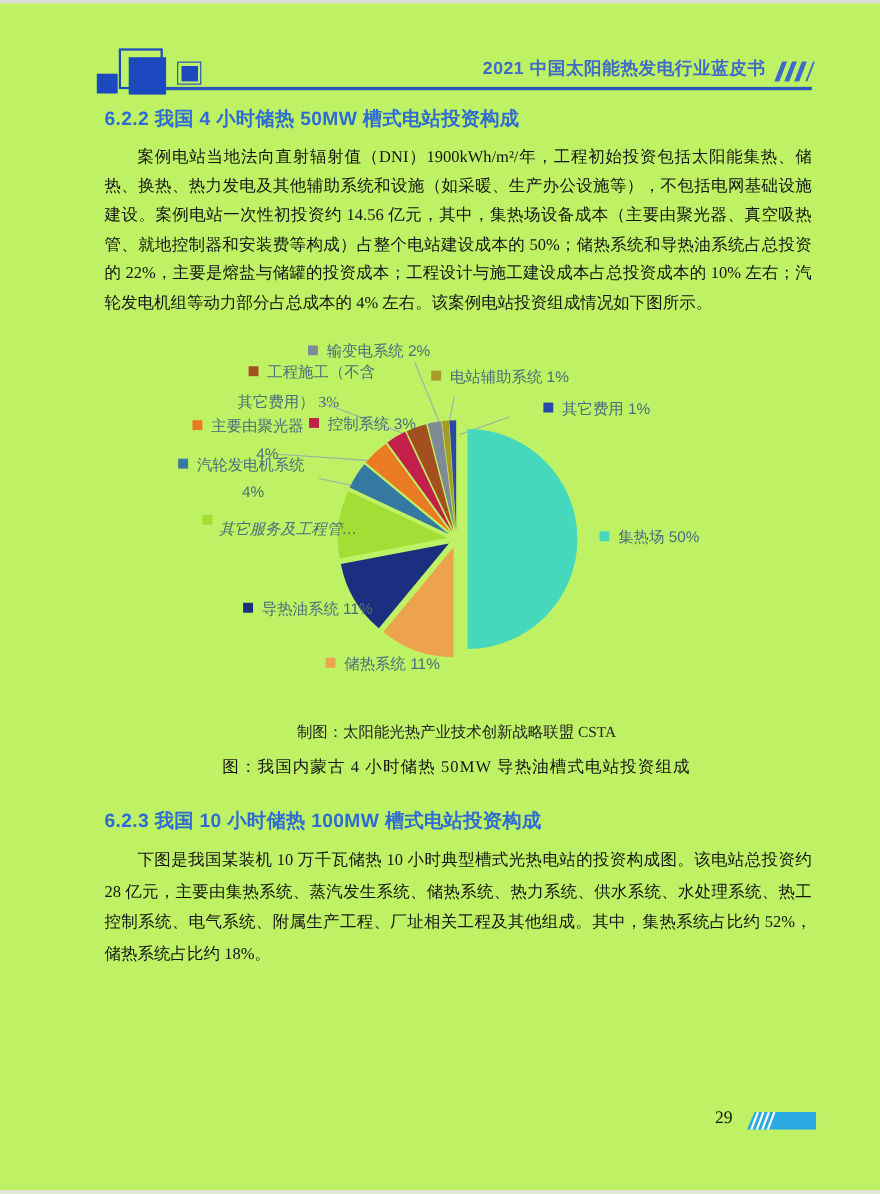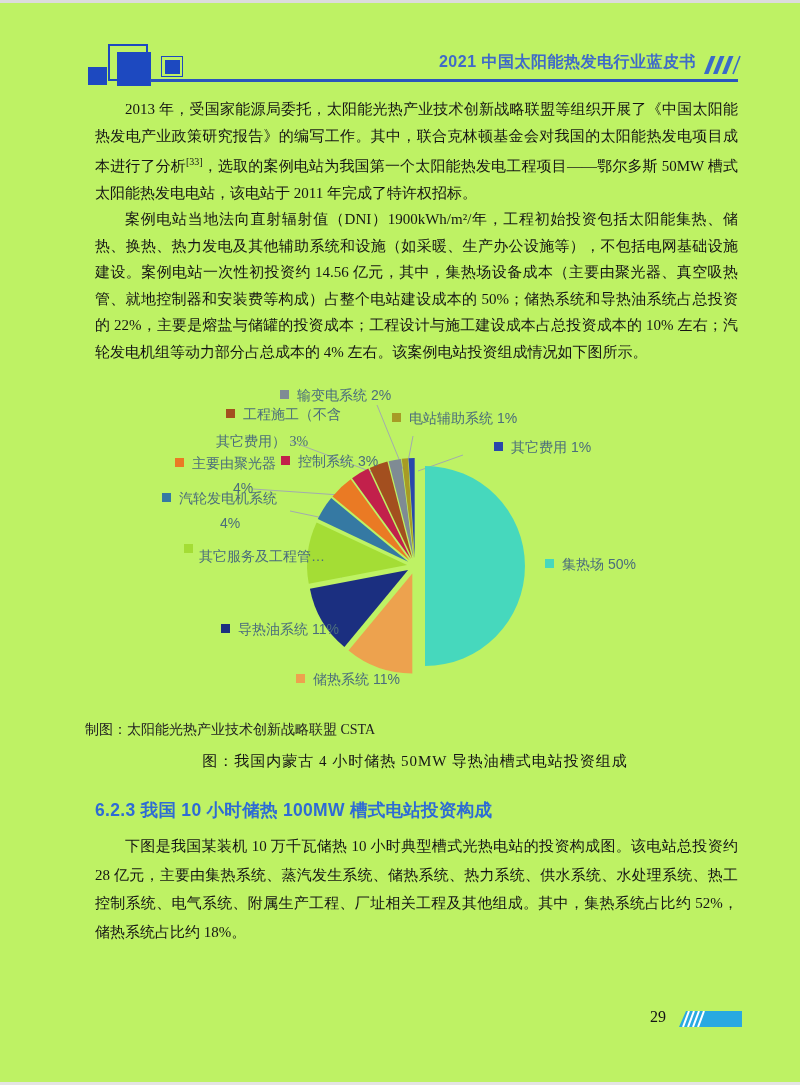--- a/index.html
+++ b/index.html
@@ -42,21 +42,21 @@
   figure.chart-fig{margin:14px 0 0 -10px;width:660px;}
   .chart-box{position:relative;width:660px;height:330px;}
   .chart-box svg{position:absolute;left:0;top:0;}
   .clabel{
     position:absolute;white-space:nowrap;
     font-family:"Liberation Sans","DejaVu Sans",sans-serif;
     font-size:14px;color:#4b6d7c;z-index:2;
   }
   .mk{display:inline-block;width:9px;height:9px;margin-right:8px;vertical-align:1px;}
   .fig-source{
-    margin-top:12px;text-align:left;font-size:14px;color:#222;
+    margin-top:24px;text-align:center;font-size:14px;color:#222;
   }
   figcaption.fig-cap{
     margin-top:13px;text-align:center;font-size:15px;color:#141414;letter-spacing:1px;
   }
 
   
   .ftr{position:absolute;left:0;top:1005px;width:800px;height:30px;}
   .ftr-num{position:absolute;left:650px;top:3px;font-size:16px;color:#141414;}
   .ftr-bar{position:absolute;left:676px;top:6px;}
 </style>
@@ -76,22 +76,22 @@
     <div class="hdr-title">2021 中国太阳能热发电行业蓝皮书</div>
     <svg class="hdr-slashes" width="40" height="24">
       <path d="M2 21 L9 3 L13.5 3 L6.5 21 Z" fill="#3a6bc8"></path>
       <path d="M11 21 L18 3 L22.5 3 L15.5 21 Z" fill="#3a6bc8"></path>
       <path d="M20 21 L27 3 L31.5 3 L24.5 21 Z" fill="#3a6bc8"></path>
       <path d="M31 21 L38 3" stroke="#3a6bc8" stroke-width="1.6" fill="none"></path>
     </svg>
   </div>
 
   <main>
+    <h2 class="sec">6.2.2 我国 4 小时储热 50MW 槽式电站投资构成</h2>
 
-    <p class="body"><span>2013 年，受国家能源局委托，太阳能光热产业技术创新战略联盟等组织开展了《中国太阳能热发电产业政策研究报告》的编写工作。其中，联合克林顿基金会对我国的太阳能热发电项目成本进行了分析</span><sup class="ref">[33]</sup><span>，选取的案例电站为我国第一个太阳能热发电工程项目——鄂尔多斯 50MW 槽式太阳能热发电电站，该电站于 2011 年完成了特许权招标。</span></p>
 
     <p class="body">案例电站当地法向直射辐射值（DNI）1900kWh/m²/年，工程初始投资包括太阳能集热、储热、换热、热力发电及其他辅助系统和设施（如采暖、生产办公设施等），不包括电网基础设施建设。案例电站一次性初投资约 14.56 亿元，其中，集热场设备成本（主要由聚光器、真空吸热管、就地控制器和安装费等构成）占整个电站建设成本的 50%；储热系统和导热油系统占总投资的 22%，主要是熔盐与储罐的投资成本；工程设计与施工建设成本占总投资成本的 10% 左右；汽轮发电机组等动力部分占总成本的 4% 左右。该案例电站投资组成情况如下图所示。</p>
 
     <figure class="chart-fig">
       <div class="chart-box">
         <svg id="pie" width="660" height="330" viewBox="0 0 660 330">
             <line x1="292" y1="26" x2="318" y2="90" stroke="#a2abae" stroke-width="1"></line>
             <line x1="205" y1="62" x2="300" y2="98" stroke="#a2abae" stroke-width="1"></line>
             <line x1="328" y1="57" x2="322" y2="88" stroke="#a2abae" stroke-width="1"></line>
             <line x1="278" y1="93" x2="288" y2="107" stroke="#a2abae" stroke-width="1"></line>
@@ -123,21 +123,21 @@
 
         <div class="clabel" style="left:373px;top:60px;padding-left:36px;"><span class="mk" style="background: rgb(42, 71, 171);"></span><span>其它费用 1%</span></div>
 
         <div class="clabel" style="left:90px;top:76px;"><span class="mk" style="background: rgb(234, 122, 36);"></span><span>主要由聚光器</span></div>
         <div class="clabel" style="left:148px;top:101px;"><span>4%</span></div>
 
         <div class="clabel" style="left:77px;top:111px;"><span class="mk" style="background: rgb(53, 121, 163);"></span><span>汽轮发电机系统</span></div>
         <div class="clabel" style="left:135px;top:136px;"><span>4%</span></div>
 
         <div class="clabel" style="left:99px;top:162px;"><span class="mk" style="background: rgb(164, 221, 53);"></span></div>
-        <div class="clabel" style="left:114px;top:169px;"><span>其它服务及工程管…</span></div>
+        <div class="clabel" style="left:114px;top:169px;font-style:italic;"><span>其它服务及工程管…</span></div>
 
         <div class="clabel" style="left:460px;top:177px;"><span class="mk" style="background: rgb(70, 216, 189);"></span><span>集热场 50%</span></div>
 
         <div class="clabel" style="left:136px;top:242px;"><span class="mk" style="background: rgb(27, 47, 128);"></span><span>导热油系统 11%</span></div>
 
         <div class="clabel" style="left:211px;top:292px;"><span class="mk" style="background: rgb(237, 162, 78);"></span><span>储热系统 11%</span></div>
       </div>
 
       <div class="fig-source">制图：太阳能光热产业技术创新战略联盟 CSTA</div>
       <figcaption class="fig-cap">图：我国内蒙古 4 小时储热 50MW 导热油槽式电站投资组成</figcaption>

